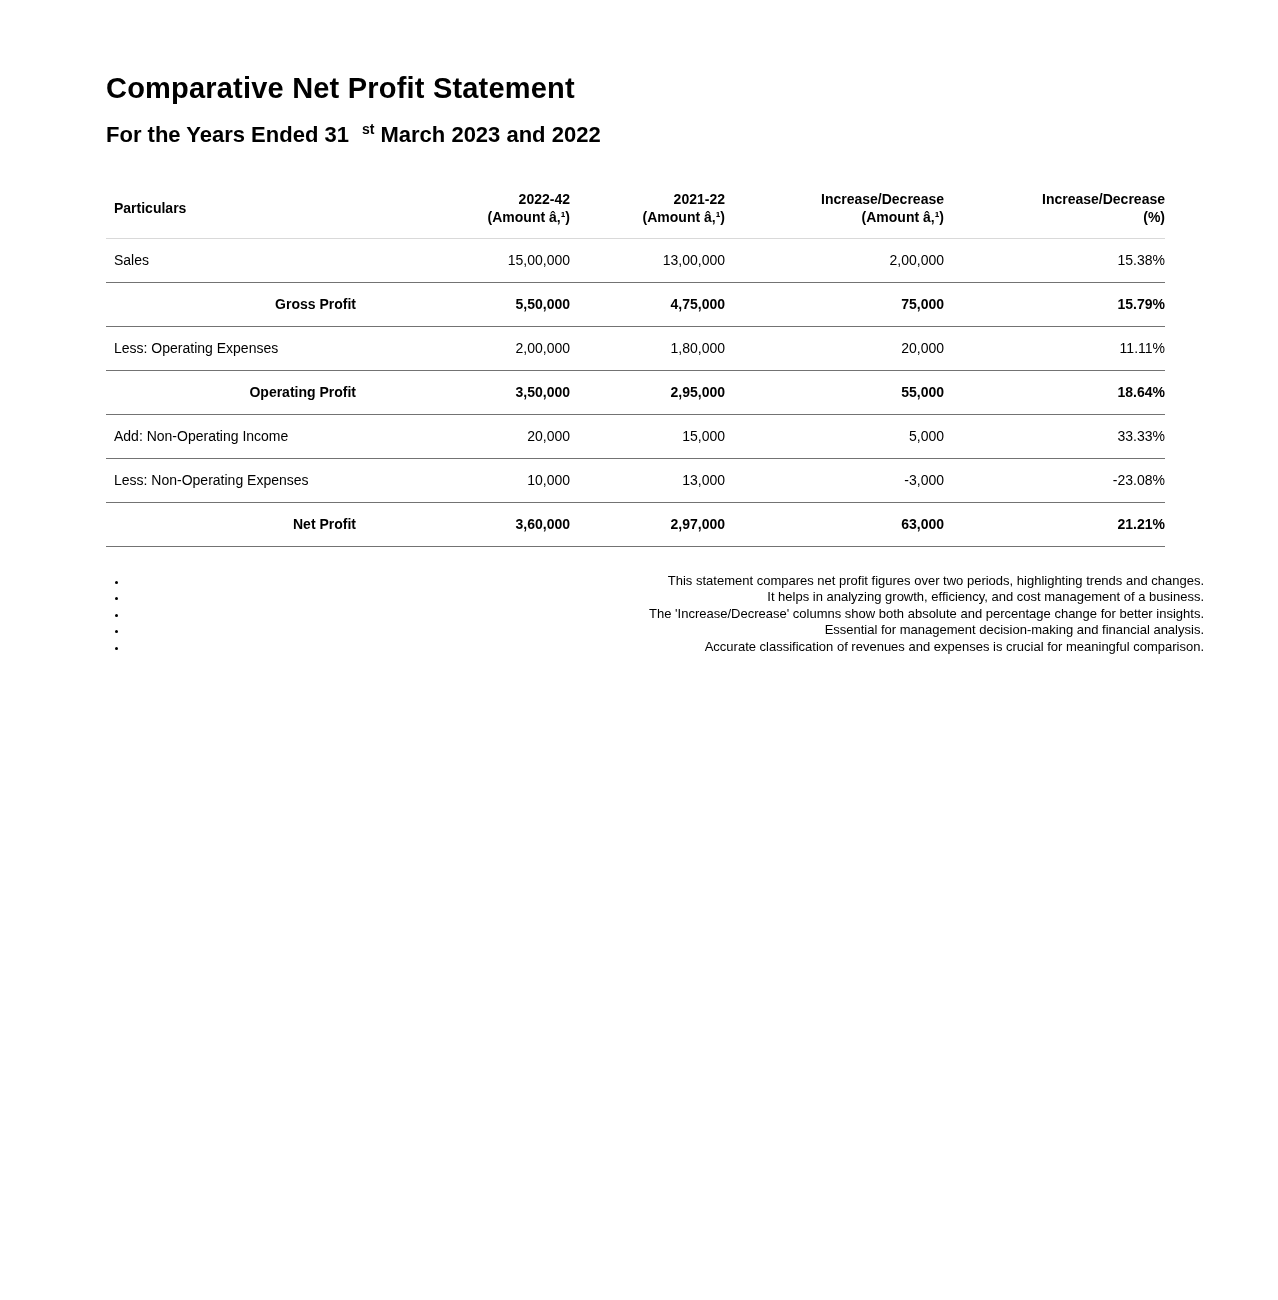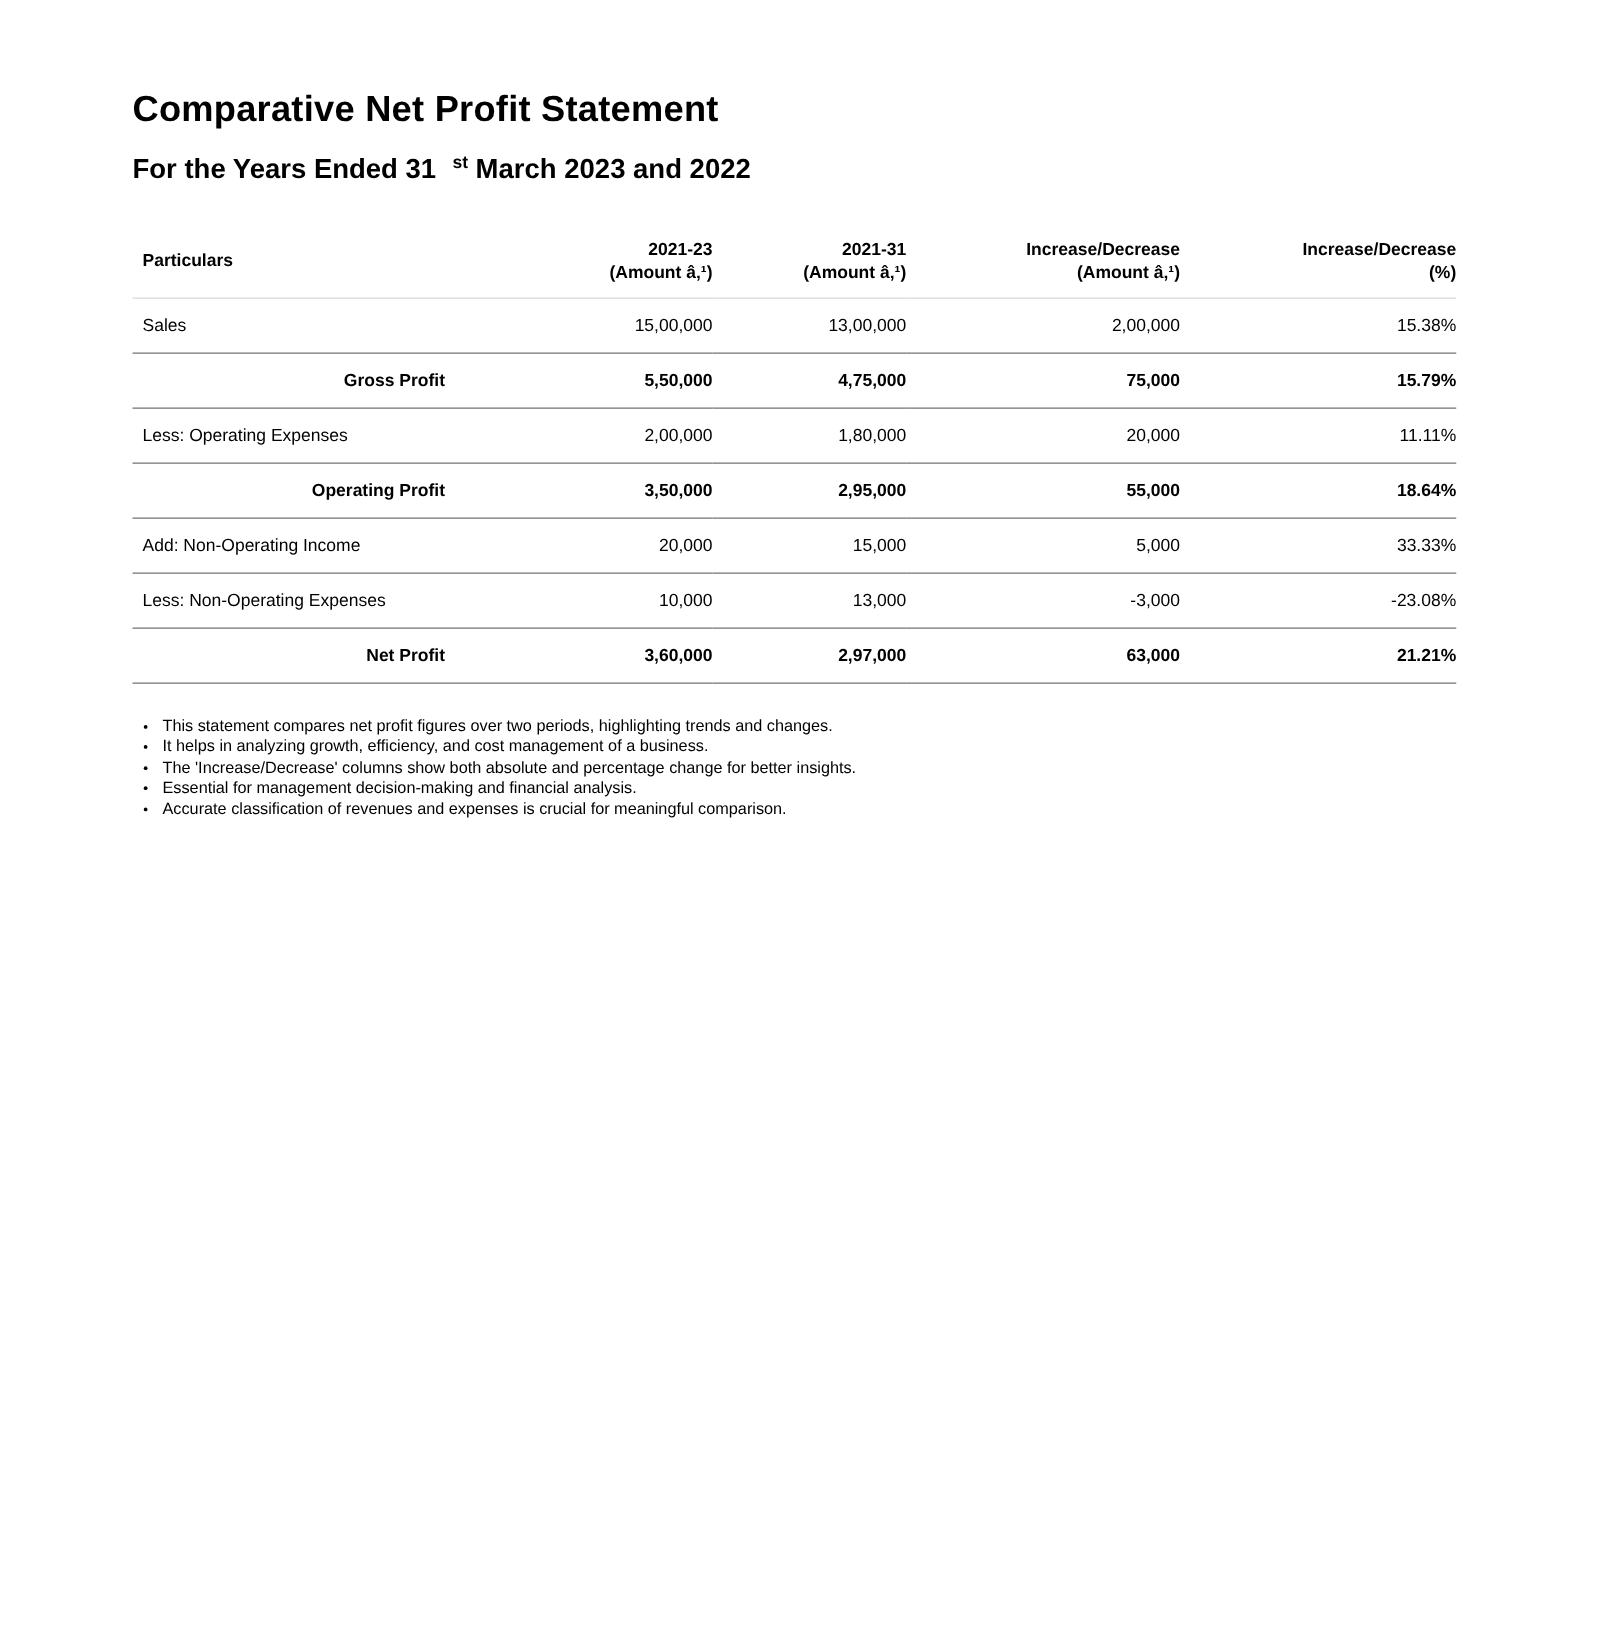--- a/index.html
+++ b/index.html
@@ -56,20 +56,21 @@
     border-bottom: 1px solid #737373;
   }
   .col-label { text-align: left; padding-left: 8px !important; }
   .num { text-align: right; }
   tr.bold td { font-weight: bold; text-align: right; }
   ul.notes {
     margin: 26px 0 0 0;
     padding-left: 22px;
     font-size: 13px;
     line-height: 16.5px;
+    text-align: right;
   }
   ul.notes li {
     margin: 0;
     padding-left: 2px;
   }
   ul.notes li::marker { font-size: 11px; }
 </style>
 </head>
 <body>
 
@@ -86,25 +87,25 @@
       <col style="width:155px">
       <col style="width:219px">
       <col style="width:221px">
     </colgroup>
     <thead>
       <tr>
         <th class="col-label">
           <div>Particulars</div>
         </th>
         <th class="num">
-          <div>2021-23</div>
+          <div>2022-42</div>
           <div>(Amount â‚¹)</div>
         </th>
         <th class="num">
-          <div>2021-31</div>
+          <div>2021-22</div>
           <div>(Amount â‚¹)</div>
         </th>
         <th class="num">
           <div>Increase/Decrease</div>
           <div>(Amount â‚¹)</div>
         </th>
         <th class="num">
           <div>Increase/Decrease</div>
           <div>(%)</div>
         </th>

